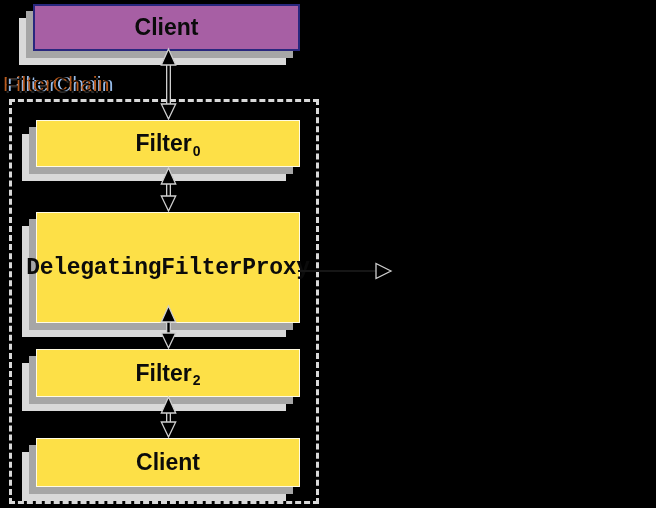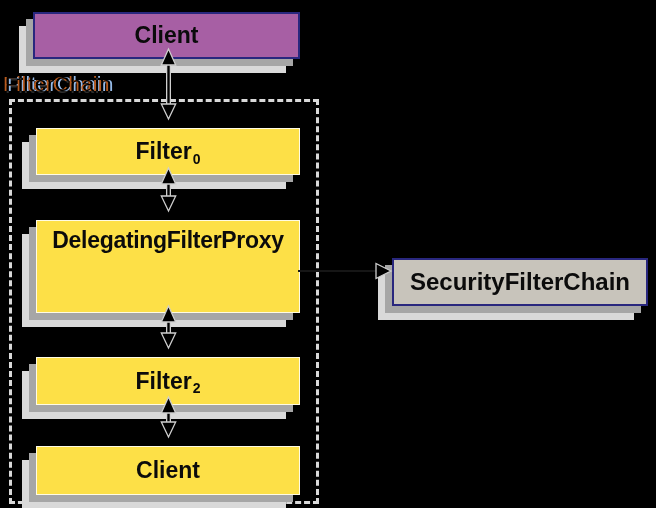--- a/index.html
+++ b/index.html
@@ -31,37 +31,36 @@
     box-sizing: border-box;
     background: transparent;
   }
   .node {
     position: absolute;
     box-sizing: border-box;
     display: flex; align-items: center; justify-content: center;
     font-weight: bold; color: #0b0b0b;
     white-space: nowrap;
     box-shadow: -7px 7px 0 0 #a6a6a6, -14px 14px 0 0 #d9d9d9;
-    margin-top: 8px;
   }
   .node-client {
     left: 33px; top: 4px; width: 267px; height: 47px;
     background: #a75fa4;
     border: 2px solid #29277e;
     font-size: 23px;
   }
   .node-orange {
     background: #fde047;
     border: 1px solid rgba(255,255,255,0.85);
     font-size: 23px;
   }
   .node-filter0 { left: 36px; top: 120px; width: 264px; height: 47px; }
   .node-dfp {
-    left: 36px; top: 212px; width: 264px; height: 93px;
-    flex-direction: column; justify-content: flex-start;
+    left: 36px; top: 212px; width: 264px; height: 111px;
+    flex-direction: column; justify-content: center; font-family: Liberation Mono, monospace;
   }
   .dfp-title {
     height: 39px; display: flex; align-items: center; justify-content: center;
     font-size: 23px; letter-spacing: -0.3px;
   }
   .node-fcp {
     position: absolute;
     left: 4px; right: 4px; top: 39px; bottom: 5px;
     box-sizing: border-box;
     border: 2px solid #f4743b;
@@ -119,23 +118,20 @@
 
   <div class="node node-orange node-filter2">
     <span>Filter</span>
       <span class="subscript">2</span>
   </div>
 
   <div class="node node-orange node-servlet">
     <span>Client</span>
   </div>
 
-  <div class="node node-sfc">
-    <span>SecurityFilterChain</span>
-  </div>
 
   <svg class="edges-layer" viewBox="0 0 656 508" xmlns="http://www.w3.org/2000/svg">
 
     <g>
       <line class="shaft-outline" x1="168.5" y1="63" x2="168.5" y2="107"></line>
       <line class="shaft-core" x1="168.5" y1="61" x2="168.5" y2="107"></line>
       <polygon class="head" points="168.5,49 161.3,65 175.7,65"></polygon>
       <polygon class="head" points="168.5,119 161.3,104 175.7,104"></polygon>
     </g>
 

